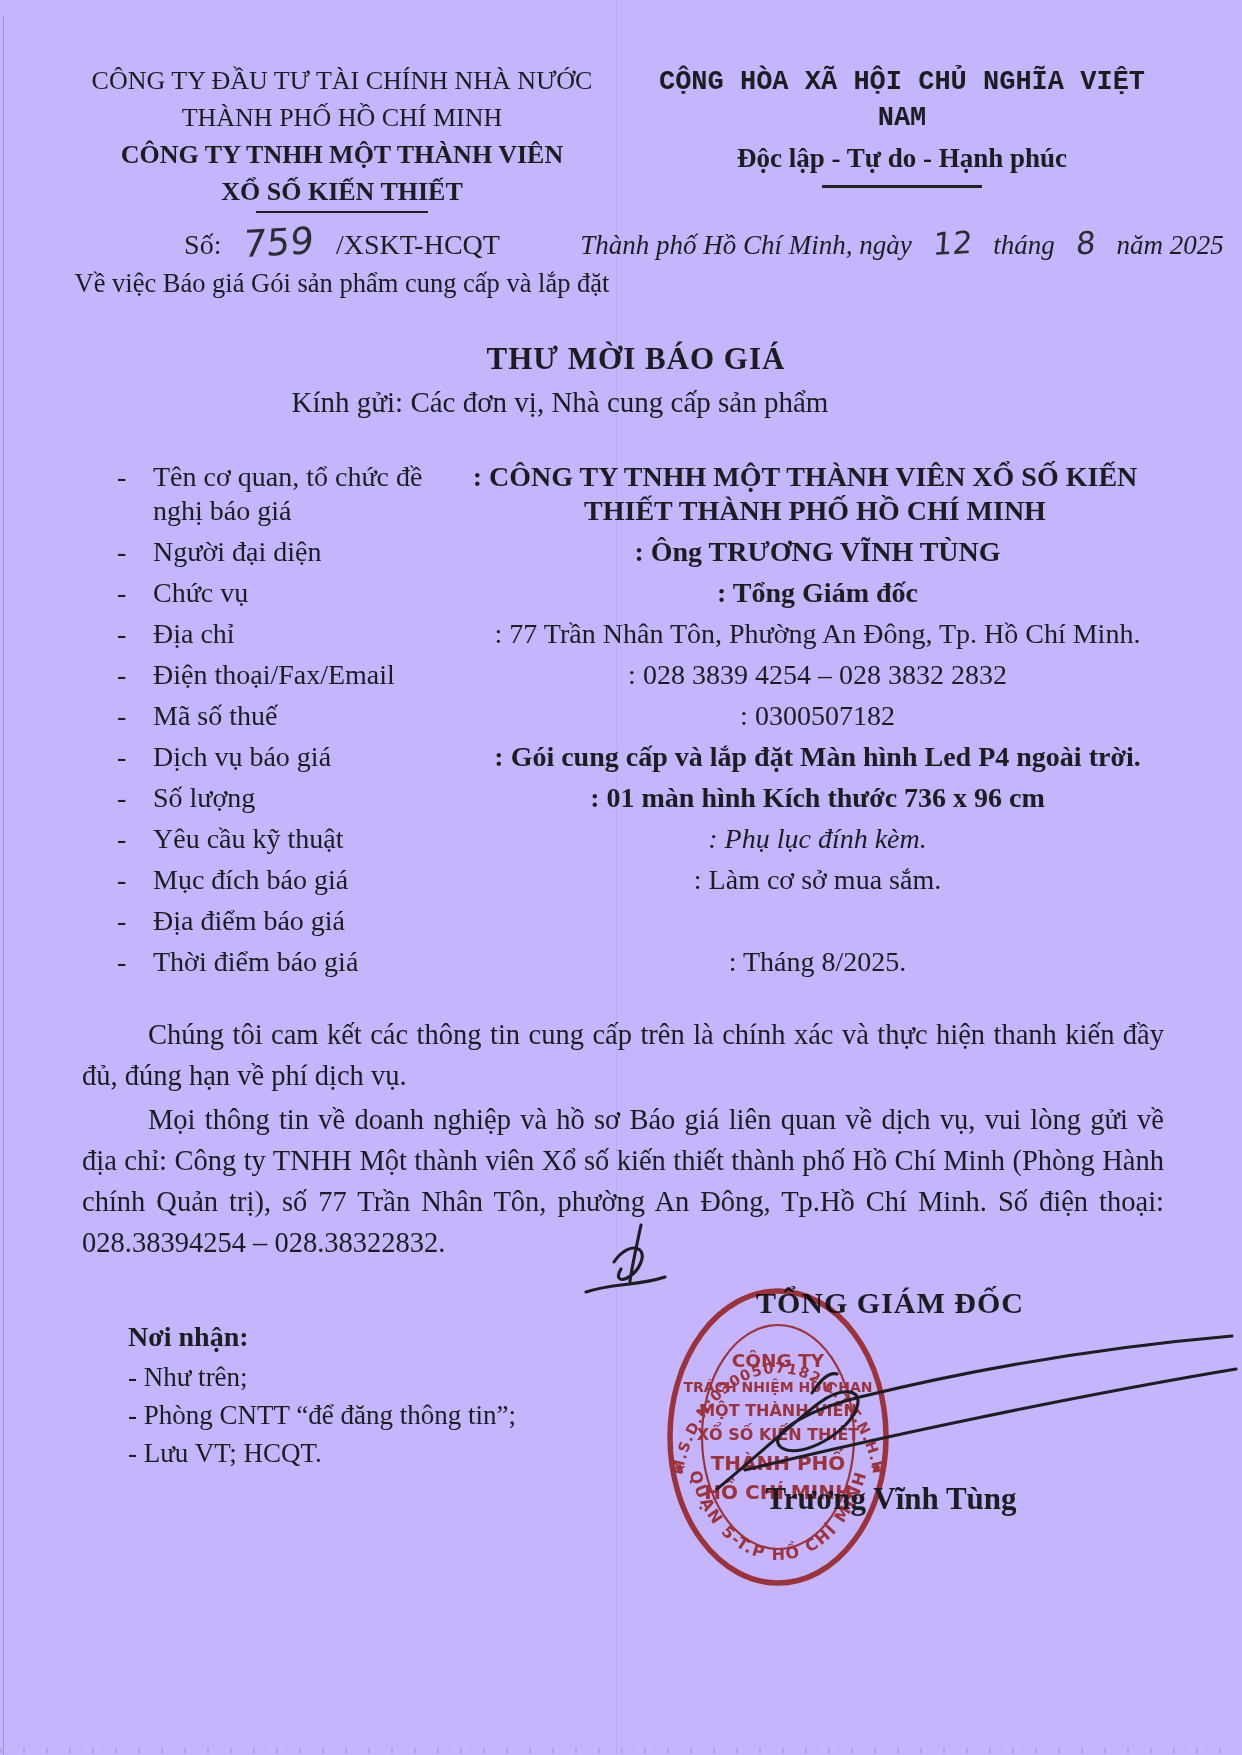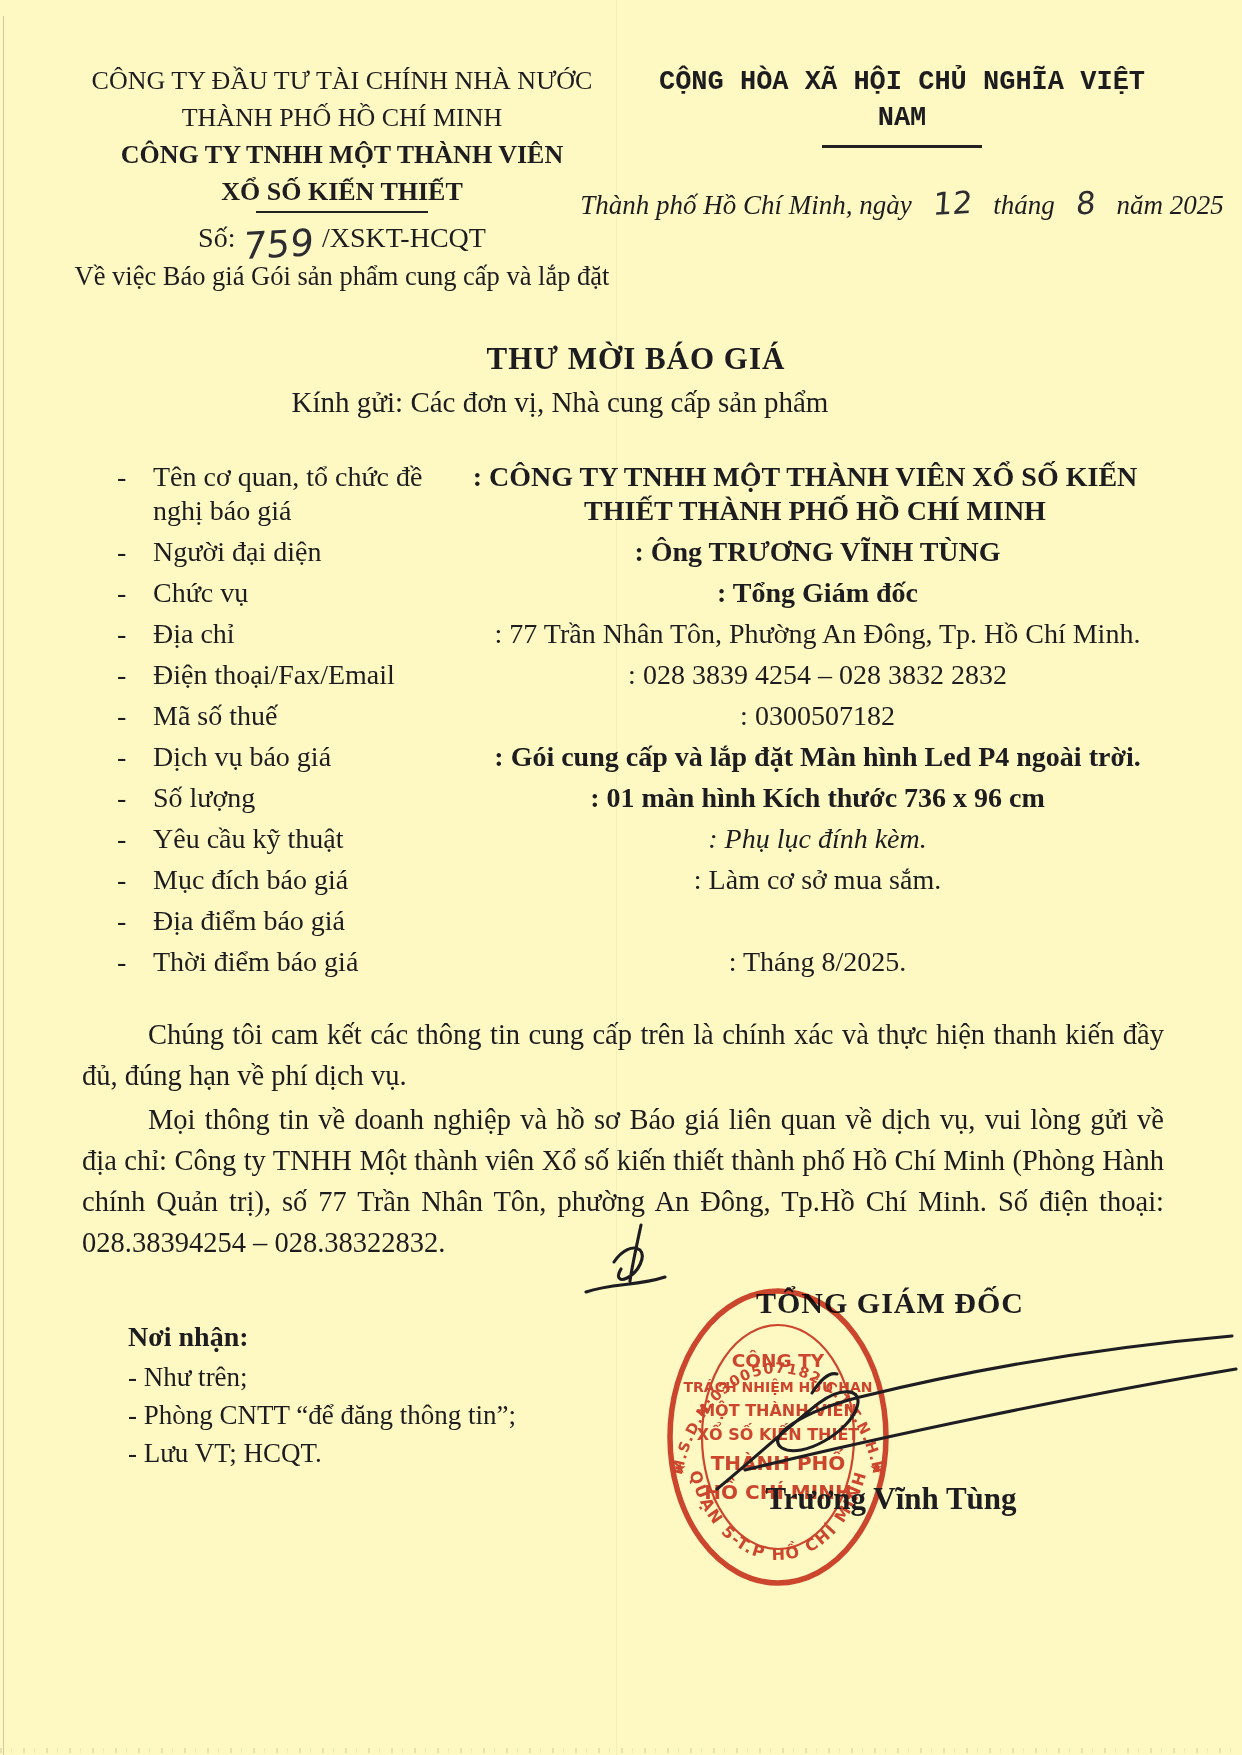--- a/index.html
+++ b/index.html
@@ -1,32 +1,32 @@
 <!DOCTYPE html>
 <html lang="vi"><head>
 <meta charset="utf-8">
 <style>
   html,body{margin:0;padding:0;background:#e8e8e8;}
   .page{
     position:relative;width:1242px;height:1755px;margin:0 auto;
-    background:#fef9c3;color:#1d1d20;
+    background:#c4b5fd;color:#1d1d20;
     font-family:"Liberation Serif", "DejaVu Serif", serif;
     overflow:hidden;
   }
   
   .edge-line{position:absolute;left:3px;top:16px;bottom:0;width:1px;background:rgba(0,0,0,.18);}
   .fold-line{position:absolute;left:616px;top:0;height:100%;width:1px;background:rgba(0,0,0,.045);}
   .scan-noise{position:absolute;left:0;right:0;bottom:2px;height:5px;opacity:.28;
     background:repeating-linear-gradient(90deg, rgba(0,0,0,.35) 0 2px, transparent 2px 11px, rgba(0,0,0,.2) 11px 12px, transparent 12px 23px);}
 
   
   .hdr-left{position:absolute;left:68px;top:62px;width:548px;text-align:center;font-size:26px;line-height:37px;}
   .hdr-left .bold{font-weight:bold;}
   .rule-left{width:172px;height:2px;background:#222;margin:1px auto 3px auto;}
-  .so-line{font-size:28px;margin-top:6px;display:flex;justify-content:center;align-items:flex-end;gap:8px;}
+  .so-line{font-size:28px;margin-top:13px;display:flex;justify-content:center;align-items:flex-start;gap:22px;}
   .subject{font-size:26.5px;margin-top:2px;}
 
   .hdr-right{position:absolute;left:628px;top:64px;width:548px;text-align:center;}
   .motto1{font-weight:bold;font-size:27px;line-height:36px;font-family:Liberation Mono, monospace;}
   .motto2{font-weight:bold;font-size:27px;line-height:36px;margin-top:4px;}
   .rule-right{width:160px;height:2.5px;background:#222;margin:9px auto 0 auto;}
   .dateline{margin-top:42px;font-style:italic;font-size:27px;display:flex;justify-content:center;align-items:baseline;gap:21px;white-space:nowrap;}
 
   
   .hand{font-family:"DejaVu Sans", sans-serif;font-style:normal;font-weight:normal;
@@ -88,20 +88,21 @@
     <div class="so-line">
       <span>Số:</span>
       <span class="hand hand-so">759</span>
       <span>/XSKT-HCQT</span>
     </div>
     <div class="subject">Về việc Báo giá Gói sản phẩm cung cấp và lắp đặt</div>
   </div>
 
   <div class="hdr-right">
     <div class="motto1">CỘNG HÒA XÃ HỘI CHỦ NGHĨA VIỆT NAM</div>
+    <div class="motto2">Độc lập - Tự do - Hạnh phúc</div>
     <div class="rule-right"></div>
     <div class="dateline">
       <span>Thành phố Hồ Chí Minh, ngày</span>
       <span class="hand hand-day">12</span>
       <span>tháng</span>
       <span class="hand hand-month">8</span>
       <span>năm 2025</span>
     </div>
   </div>
 

